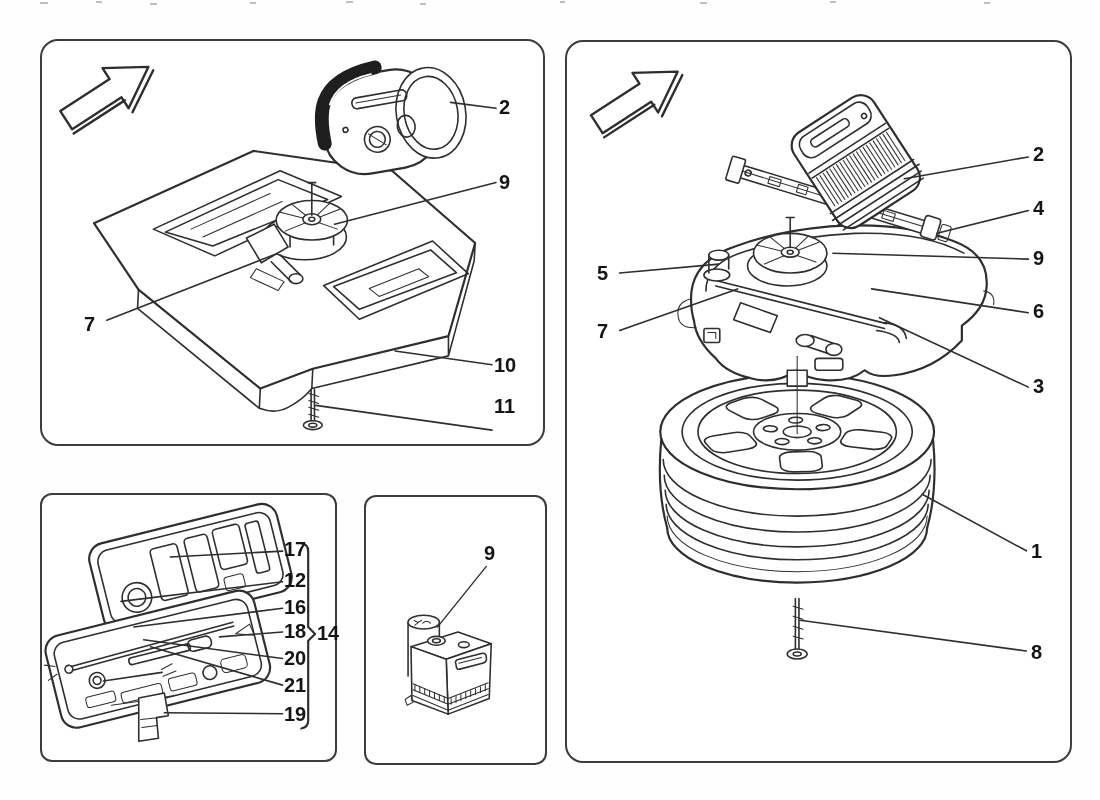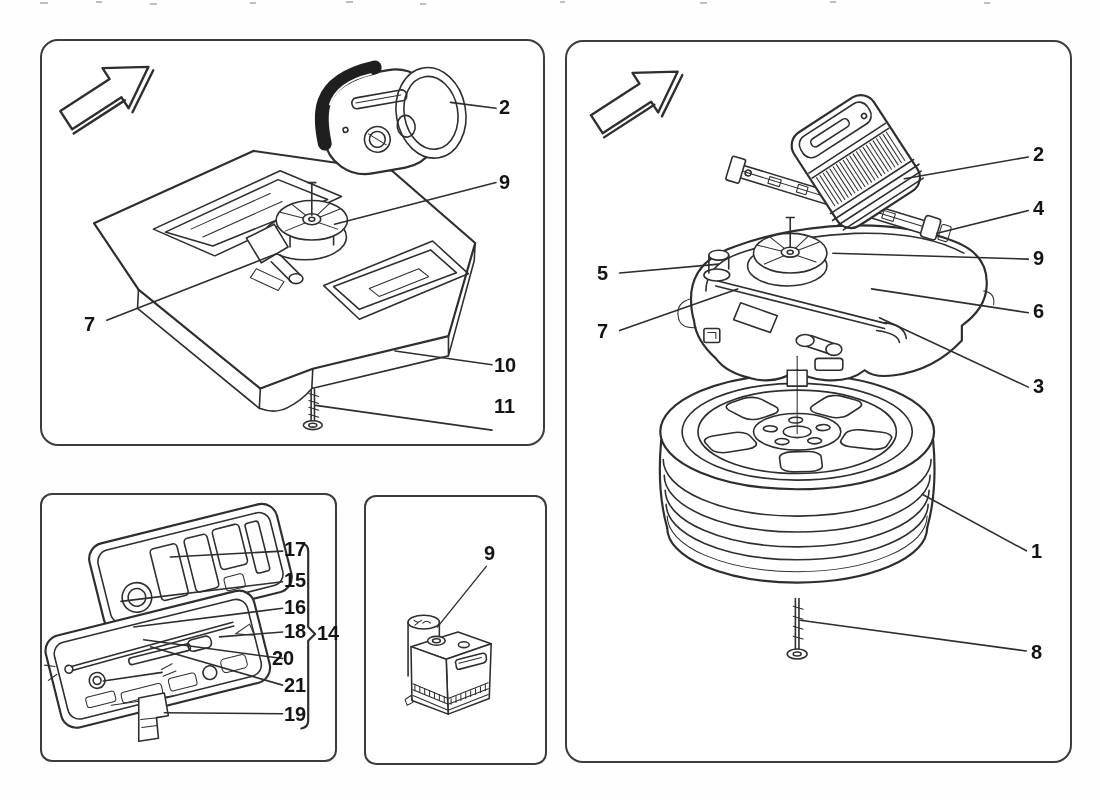--- a/index.html
+++ b/index.html
@@ -338,25 +338,25 @@
     </svg>
   </div>
 
   <span class="callout" style="left:499px;top:97px">2</span>
   <span class="callout" style="left:499px;top:172px">9</span>
   <span class="callout" style="left:84px;top:314px">7</span>
   <span class="callout" style="left:494px;top:355px">10</span>
   <span class="callout" style="left:494px;top:396px">11</span>
 
   <span class="callout" style="left:284px;top:539px">17</span>
-  <span class="callout" style="left:284px;top:570px">15</span>
+  <span class="callout" style="left:284px;top:570px">12</span>
   <span class="callout" style="left:284px;top:597px">16</span>
   <span class="callout" style="left:284px;top:621px">18</span>
   <span class="callout" style="left:317px;top:623px">14</span>
-  <span class="callout" style="left:272px;top:648px">20</span>
+  <span class="callout" style="left:284px;top:648px">20</span>
   <span class="callout" style="left:284px;top:675px">21</span>
   <span class="callout" style="left:284px;top:704px">19</span>
 
   <span class="callout" style="left:484px;top:543px">9</span>
 
   <span class="callout" style="left:1033px;top:144px">2</span>
   <span class="callout" style="left:1033px;top:198px">4</span>
   <span class="callout" style="left:1033px;top:248px">9</span>
   <span class="callout" style="left:597px;top:263px">5</span>
   <span class="callout" style="left:1033px;top:301px">6</span>

